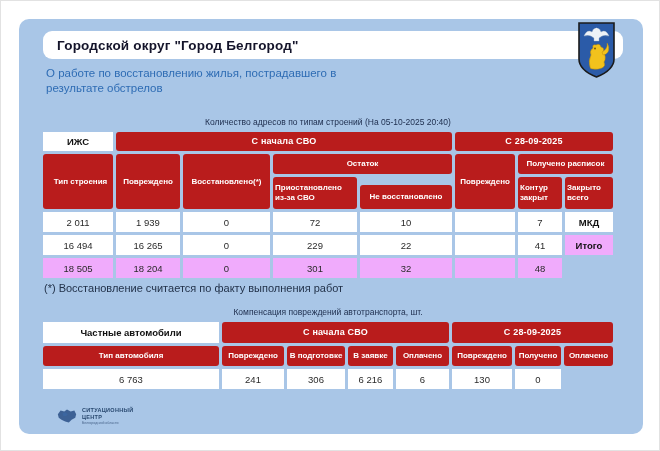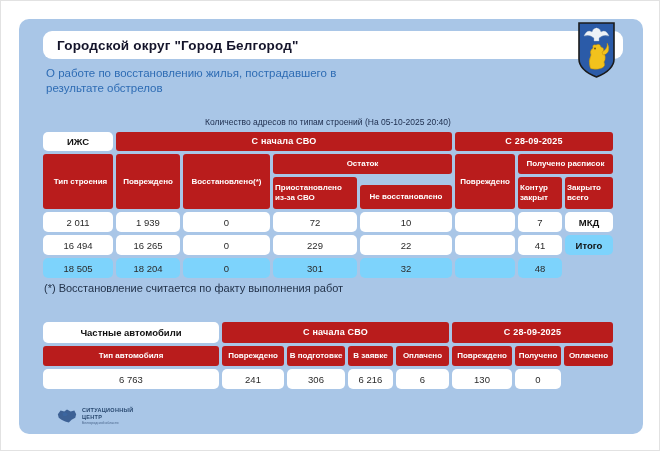--- a/index.html
+++ b/index.html
@@ -43,26 +43,26 @@
     grid-template-columns:176px 62px 58px 45px 53px 60px 46px 49px;
     grid-template-rows:21px 20px 20px;
   }
   .h {
     background:#b91c1c; color:#ffffff; font-weight:bold;
     border-radius:3px; display:flex; align-items:center; justify-content:center;
     text-align:left; font-size:8px; line-height:1.2; padding:1px 2px;
   }
   .h.big { font-size:9px; letter-spacing:.2px; }
   .c {
-    background:#ffffff; border-radius:5px;
+    background:#ffffff; border-radius:0;
     display:flex; align-items:center; justify-content:center;
     font-size:9.5px; color:#2a2a2a;
   }
   .c.lbl { font-weight:bold; color:#111; }
-  .c.gray { background:#7dd3fc; }
+  .c.gray { background:#f0abfc; }
   .footnote {
     position:absolute; left:25px; top:263px;
     font-size:11px; color:#22324a;
   }
   .logo { position:absolute; left:37px; top:388px; display:flex; align-items:center; gap:4px; }
   .logo svg { width:22px; height:18px; }
   .logo-text { display:flex; flex-direction:column; }
   .logo-text .l1 { font-size:5.5px; font-weight:bold; color:#27476e; letter-spacing:.3px; line-height:1.2; }
   .logo-text .l3 { font-size:3.5px; color:#4a668c; margin-top:1px; }
   
@@ -141,20 +141,21 @@
     <div class="c gray">18 204</div>
     <div class="c gray">0</div>
     <div class="c gray">301</div>
     <div class="c gray">32</div>
     <div class="c gray"></div>
     <div class="c gray">48</div>
   </div>
 
   <div class="footnote">(*) Восстановление считается по факту выполнения работ</div>
 
+  <div class="tbl-title" style="top:288px;">Компенсация повреждений автотранспорта, шт.</div>
 
   <div class="grid g2">
     <div class="h big q-svo">С начала СВО</div>
     <div class="h big q-d">С 28-09-2025</div>
 
     <div class="h" style="grid-column:1;grid-row:2;">Тип автомобиля</div>
     <div class="h" style="grid-column:2;grid-row:2;">Повреждено</div>
     <div class="h" style="grid-column:3;grid-row:2;">В подготовке</div>
     <div class="h" style="grid-column:4;grid-row:2;">В заявке</div>
     <div class="h" style="grid-column:5;grid-row:2;">Оплачено</div>

